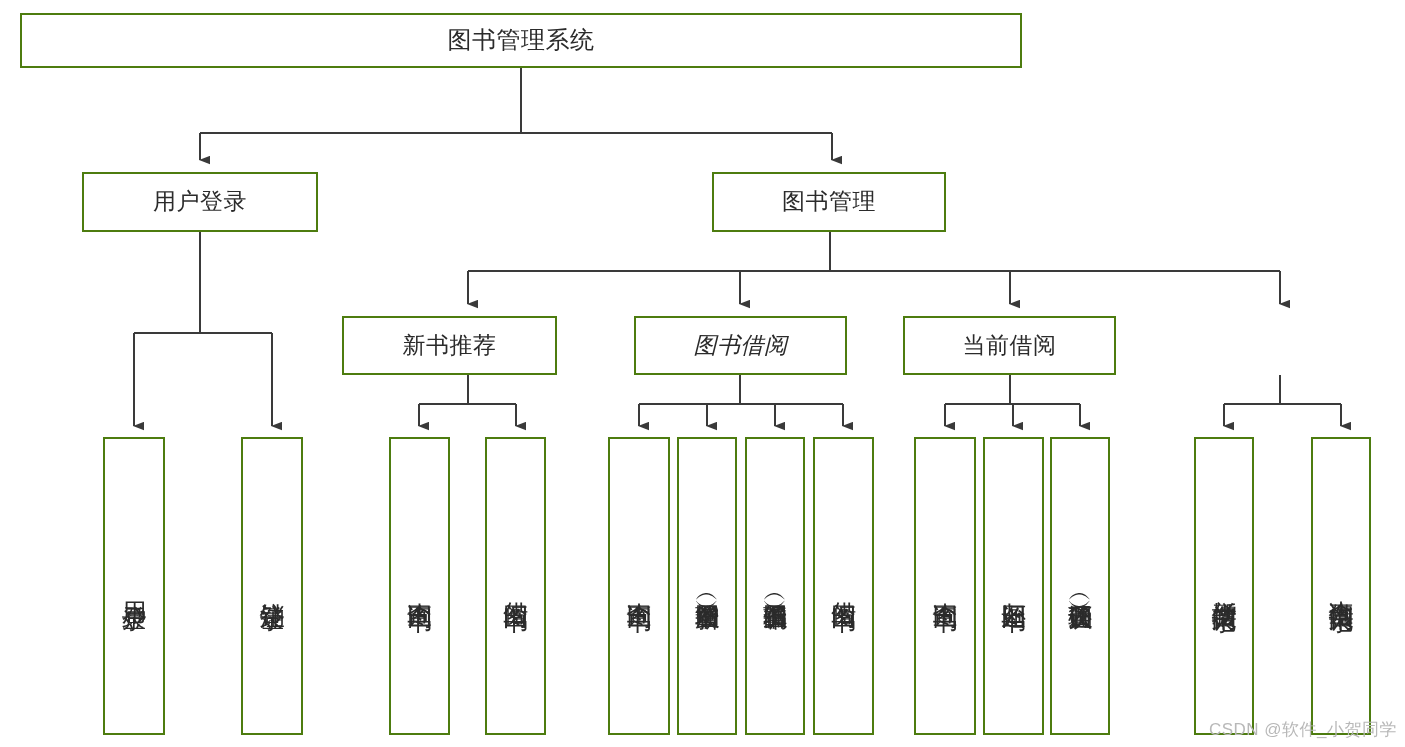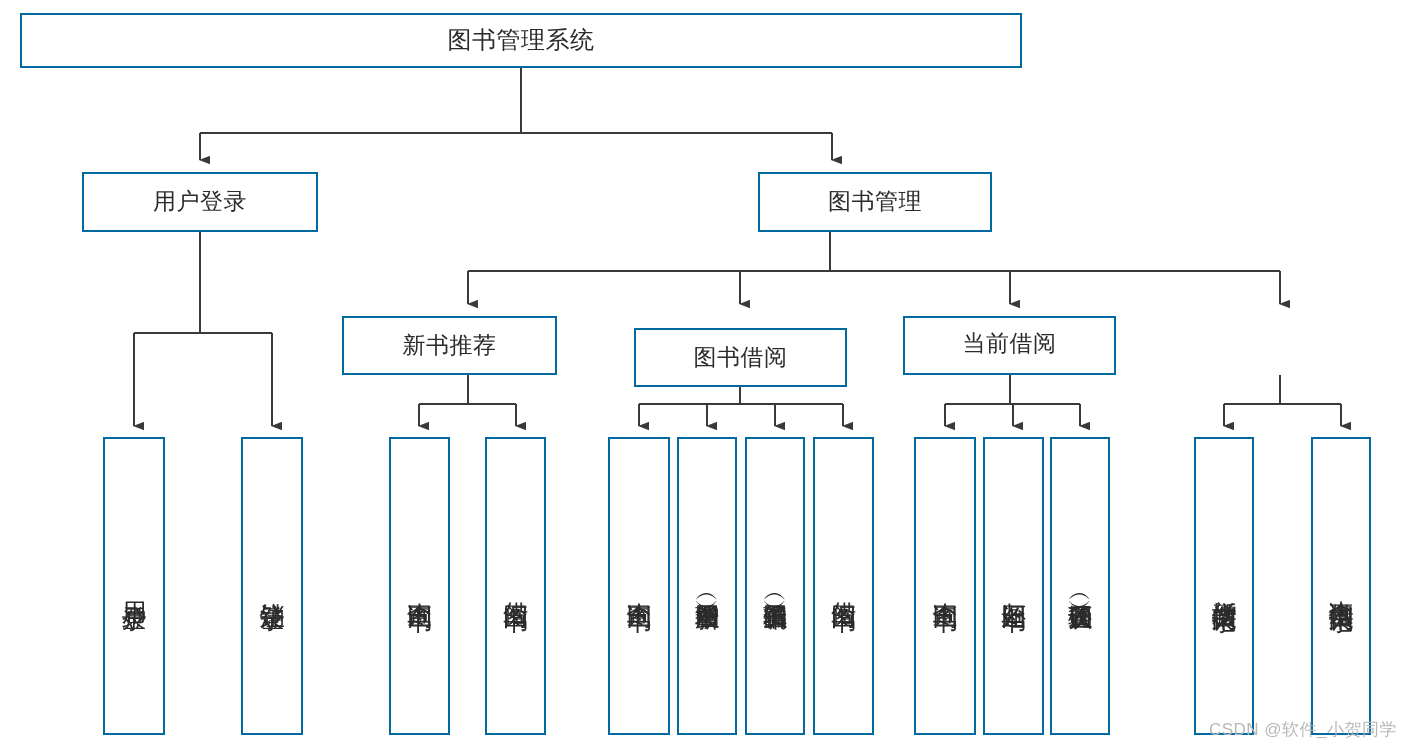--- a/index.html
+++ b/index.html
@@ -23,21 +23,21 @@
     left: 0;
     top: 0;
     width: 1405px;
     height: 747px;
     pointer-events: none;
   }
   .node {
     position: absolute;
     box-sizing: border-box;
     background: #ffffff;
-    border: 2px solid #0369a1;
+    border: 2px solid #4d7c0f;
     display: flex;
     align-items: center;
     justify-content: center;
     color: #2b2b2b;
   }
   .node-label {
     display: block;
     text-align: center;
     line-height: 1.12;
     color: #2b2b2b;
@@ -136,31 +136,31 @@
     </g>
   </svg>
 
   <div class="node root horizontal" style="left:20px; top:13px; width:1002px; height:55px;">
     <span class="node-label">图书管理系统</span>
   </div>
 
   <div class="node horizontal" style="left:82px; top:172px; width:236px; height:60px;">
     <span class="node-label">用户登录</span>
   </div>
-  <div class="node horizontal" style="left:712px; top:172px; width:234px; height:60px;margin-left:46px;">
+  <div class="node horizontal" style="left:712px; top:172px; width:234px; height:60px;">
     <span class="node-label">图书管理</span>
   </div>
 
   <div class="node horizontal" style="left:342px; top:316px; width:215px; height:59px;">
     <span class="node-label">新书推荐</span>
   </div>
-  <div class="node horizontal" style="left:634px; top:328px; width:213px; height:59px;">
+  <div class="node horizontal" style="left:634px; top:316px; width:213px; height:59px;font-style:italic;">
     <span class="node-label">图书借阅</span>
   </div>
-  <div class="node horizontal" style="left:903px; top:316px; width:213px; height:59px;font-family:Liberation Mono, monospace;">
+  <div class="node horizontal" style="left:903px; top:316px; width:213px; height:59px;">
     <span class="node-label">当前借阅</span>
   </div>
 
   <div class="node leaf" style="left:103px; top:437px; width:62px; height:298px;">
     <span class="node-label">用户登录</span>
   </div>
   <div class="node leaf" style="left:241px; top:437px; width:62px; height:298px;">
     <span class="node-label">注销登录</span>
   </div>
 

